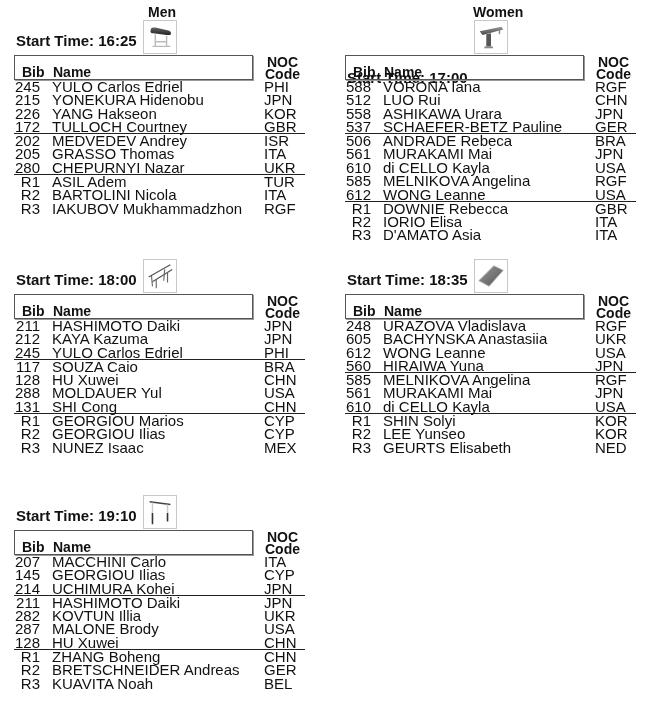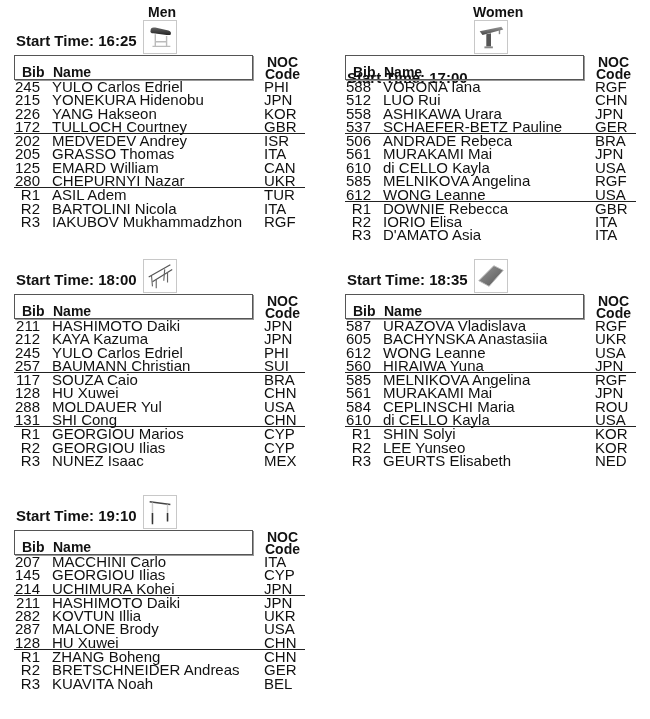--- a/index.html
+++ b/index.html
@@ -84,25 +84,20 @@
           <span class="bib">202</span>
           <span class="name">MEDVEDEV Andrey</span>
           <span class="noc">ISR</span>
         </div>
         <div class="row">
           <span class="bib">205</span>
           <span class="name">GRASSO Thomas</span>
           <span class="noc">ITA</span>
         </div>
         <div class="row">
-          <span class="bib">125</span>
-          <span class="name">EMARD William</span>
-          <span class="noc">CAN</span>
-        </div>
-        <div class="row">
           <span class="bib">280</span>
           <span class="name">CHEPURNYI Nazar</span>
           <span class="noc">UKR</span>
         </div>
         <div class="divider"></div>
         <div class="row">
           <span class="bib">R1</span>
           <span class="name">ASIL Adem</span>
           <span class="noc">TUR</span>
         </div>
@@ -220,25 +215,20 @@
         <div class="row">
           <span class="bib">212</span>
           <span class="name">KAYA Kazuma</span>
           <span class="noc">JPN</span>
         </div>
         <div class="row">
           <span class="bib">245</span>
           <span class="name">YULO Carlos Edriel</span>
           <span class="noc">PHI</span>
         </div>
-        <div class="row">
-          <span class="bib">257</span>
-          <span class="name">BAUMANN Christian</span>
-          <span class="noc">SUI</span>
-        </div>
         <div class="divider"></div>
         <div class="row">
           <span class="bib">117</span>
           <span class="name">SOUZA Caio</span>
           <span class="noc">BRA</span>
         </div>
         <div class="row">
           <span class="bib">128</span>
           <span class="name">HU Xuwei</span>
           <span class="noc">CHN</span>
@@ -278,21 +268,21 @@
           <path d="M4 22 L20 6 L30 11 L15 28 Z" fill="url(#gFloor)" stroke="#bbb" stroke-width="1"></path>
         </svg>
       </div>
       <div class="hdr" style="top: 32px;">
         <span class="bib">Bib</span>
         <span class="name">Name</span>
         <span class="noc"><span>NOC</span><br><span>Code</span></span>
       </div>
       <div class="rows" style="top: 57px;">
         <div class="row">
-          <span class="bib">587</span>
+          <span class="bib">248</span>
           <span class="name">URAZOVA Vladislava</span>
           <span class="noc">RGF</span>
         </div>
         <div class="row">
           <span class="bib">605</span>
           <span class="name">BACHYNSKA Anastasiia</span>
           <span class="noc">UKR</span>
         </div>
         <div class="row">
           <span class="bib">612</span>
@@ -307,25 +297,20 @@
         <div class="divider"></div>
         <div class="row">
           <span class="bib">585</span>
           <span class="name">MELNIKOVA Angelina</span>
           <span class="noc">RGF</span>
         </div>
         <div class="row">
           <span class="bib">561</span>
           <span class="name">MURAKAMI Mai</span>
           <span class="noc">JPN</span>
-        </div>
-        <div class="row">
-          <span class="bib">584</span>
-          <span class="name">CEPLINSCHI Maria</span>
-          <span class="noc">ROU</span>
         </div>
         <div class="row">
           <span class="bib">610</span>
           <span class="name">di CELLO Kayla</span>
           <span class="noc">USA</span>
         </div>
         <div class="divider"></div>
         <div class="row">
           <span class="bib">R1</span>
           <span class="name">SHIN Solyi</span>

